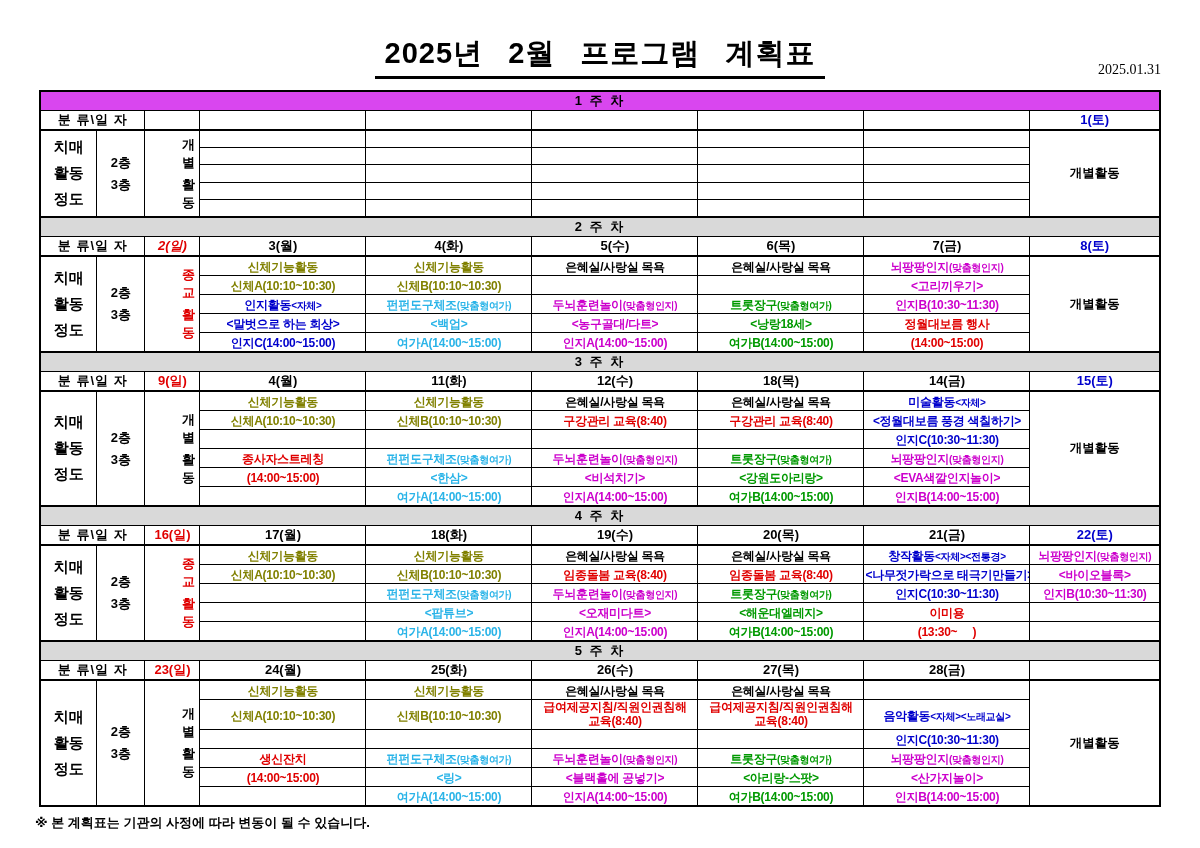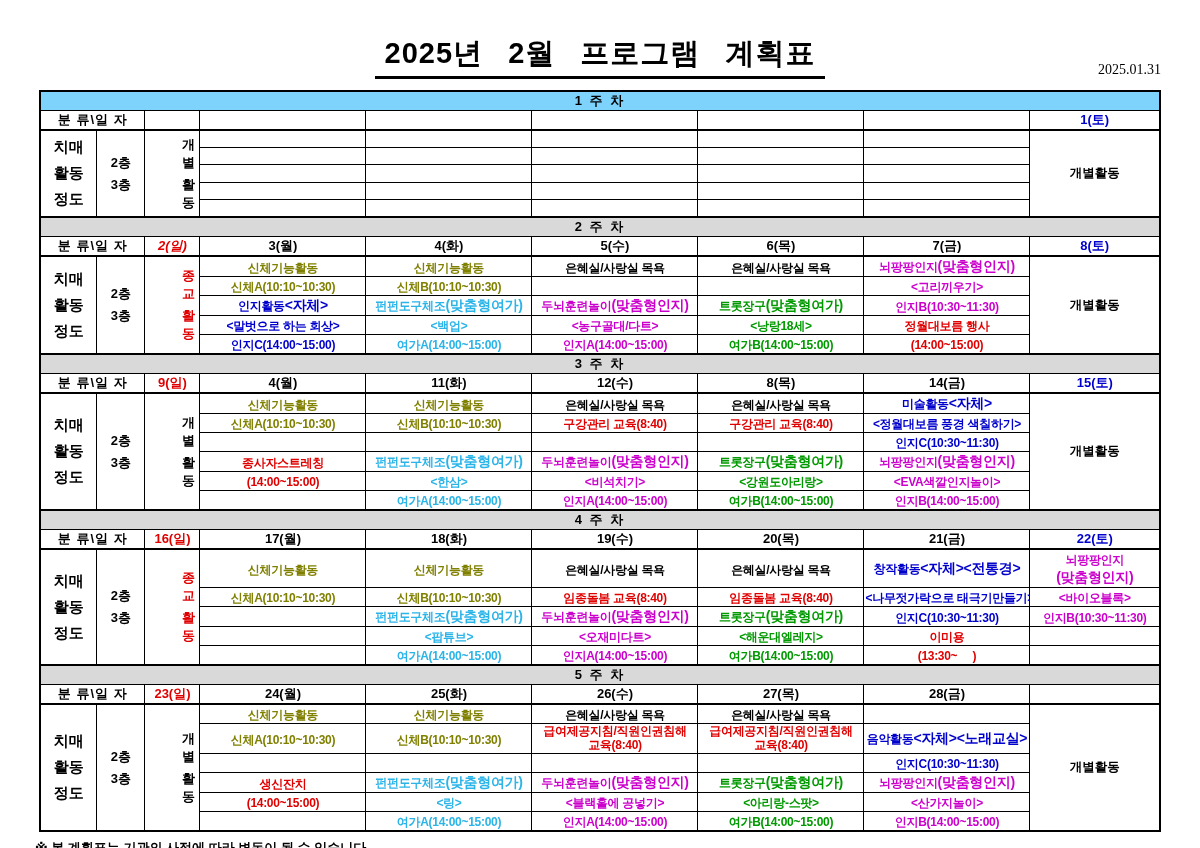--- a/index.html
+++ b/index.html
@@ -16,21 +16,21 @@
   table.sched td{border:1px solid #000;text-align:center;vertical-align:middle;padding:0 1px;overflow:hidden;}
   tr.weekbar td{border-top:2px solid #000;border-bottom:1px solid #000;font-size:13px;
                 letter-spacing:2px;height:18px;}
   tr.hdr td{border-bottom:2px solid #000;font-size:13px;height:18px;}
   tr.hdr td.corner{letter-spacing:1px;}
   td.cat{font-size:15px;}   td.cat div{margin:7px 0;}
   td.floors{font-size:13px;} td.floors div{margin:4px 0;}
   td.sunact{font-size:13px;} td.sunact div{margin:4px 0;padding-left:32px;}
   td.satact{font-size:12.5px;}
   .m{display:inline-block;font-size:12px;line-height:1.2;white-space:pre;letter-spacing:-0.3px;text-align:center;}
-  .sub{font-size:14px;letter-spacing:-0.3px;white-space:pre;}
+  .sub{font-size:10px;letter-spacing:-0.3px;white-space:pre;}
   .footnote{width:1130px;margin:7px auto 0;font-size:13px;text-align:left;}
 </style>
 </head>
 <body>
 
 <div class="page">
   <div class="titlebar">
     <h1 class="title">2025년 2월 프로그램 계획표</h1>
     <div class="docdate">2025.01.31</div>
   </div>
@@ -42,21 +42,21 @@
           <col style="width: 55px;">
           <col style="width: 166px;">
           <col style="width: 166px;">
           <col style="width: 166px;">
           <col style="width: 166px;">
           <col style="width: 166px;">
           <col style="width: 130px;">
         </colgroup>
         <tbody>
           <tr class="weekbar">
-            <td colspan="9" style="background: #7dd3fc;">1 주 차</td>
+            <td colspan="9" style="background: #d946ef;">1 주 차</td>
           </tr>
           <tr class="hdr">
             <td colspan="2" class="corner">분 류\일 자</td>
             <td style="color: rgb(224, 0, 0);"></td>
             <td></td>
             <td></td>
             <td></td>
             <td></td>
             <td></td>
             <td style="color: rgb(0, 0, 204);">1(토)</td>
@@ -174,21 +174,21 @@
           </tr>
           <tr class="weekbar">
             <td colspan="9" style="background: rgb(217, 217, 217);">3 주 차</td>
           </tr>
           <tr class="hdr">
             <td colspan="2" class="corner">분 류\일 자</td>
             <td style="color: rgb(224, 0, 0);">9(일)</td>
             <td>4(월)</td>
             <td>11(화)</td>
             <td>12(수)</td>
-            <td>8(목)</td>
+            <td>18(목)</td>
             <td>14(금)</td>
             <td style="color: rgb(0, 0, 204);">15(토)</td>
           </tr>
           <tr class="body" style="height: 17px;">
             <td rowspan="6" class="cat">
               <div>치매</div>
               <div>활동</div>
               <div>정도</div>
             </td>
             <td rowspan="6" class="floors">

